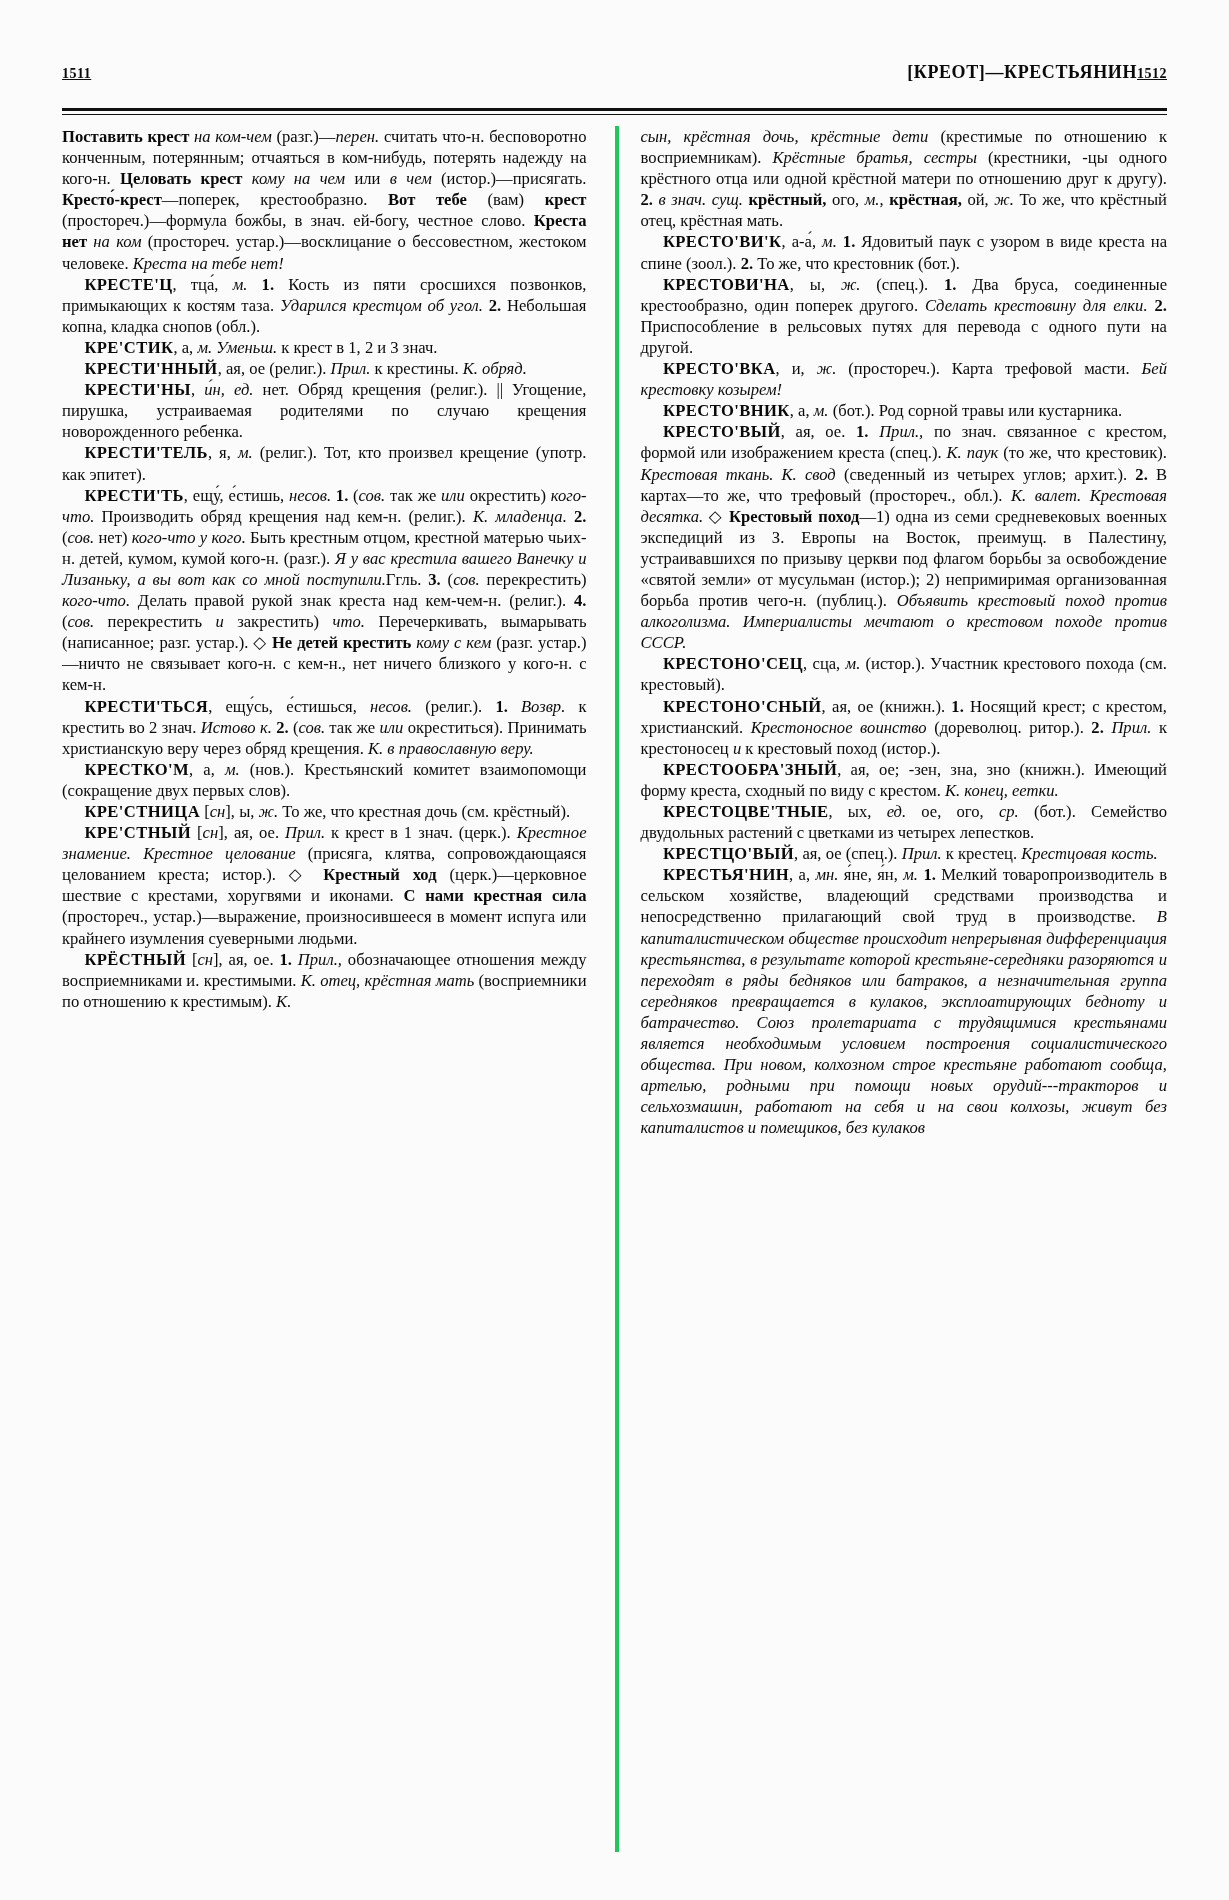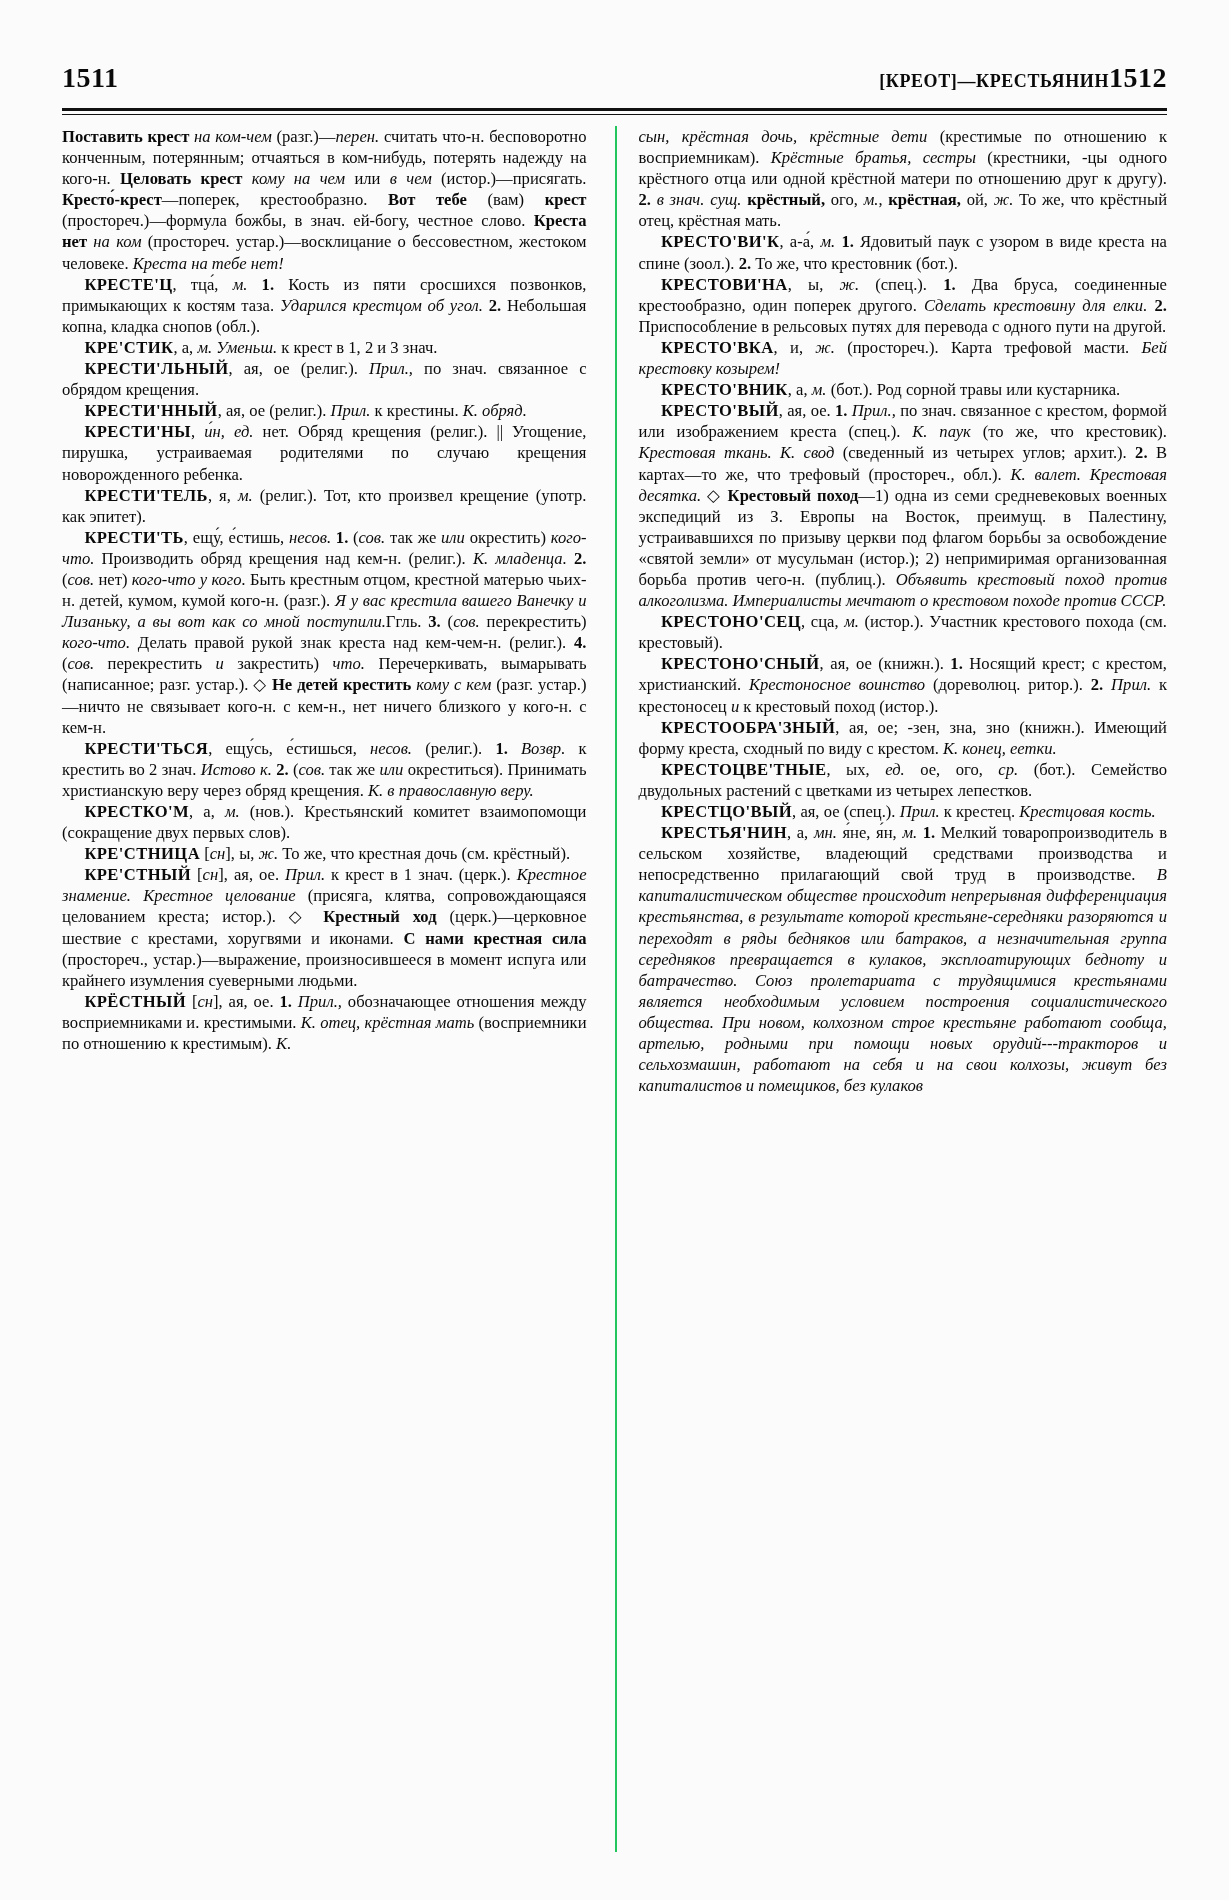--- a/index.html
+++ b/index.html
@@ -34,21 +34,22 @@
     display: flex;
     align-items: baseline;
     justify-content: space-between;
     font-weight: bold;
     font-size: 21px;
     letter-spacing: 0.5px;
   }
   .folio {
     font-family: "Liberation Serif", "DejaVu Serif", serif;
     font-weight: bold;
-    font-size: 28px;
+    font-size: 14px;
+    text-decoration: underline;
   }
   .head-center {
     font-size: 18px;
     font-weight: bold;
     letter-spacing: 0.6px;
     text-align: right;
     flex: 1;
   }
   .rule-wrap {
     position: absolute;
@@ -83,21 +84,21 @@
     line-height: 21.1px;
     text-align: justify;
     text-justify: inter-word;
     hyphens: manual;
   }
   .col-left {
     padding-right: 28px;
   }
   .col-right {
     padding-left: 22px;
-    border-left: 2px solid #22c55e;
+    border-left: 4px solid #22c55e;
   }
 
   .col p {
     margin: 0;
     text-indent: 1.35em;
     text-align: justify;
   }
   .col p.noindent {
     text-indent: 0;
   }
@@ -132,21 +133,20 @@
   <div class="rule-wrap">
     <div class="rule-thick"></div>
     <div class="rule-thin"></div>
   </div>
 
   <div class="columns">
     <div class="col col-left">
         <p class="noindent"><b>Поставить крест</b> <i>на ком-чем</i> (разг.)—<i>перен.</i> считать что-н. бесповоротно конченным, потерянным; отчаяться в ком-нибудь, потерять надежду на кого-н. <b>Целовать крест</b> <i>кому на чем</i> или <i>в чем</i> (истор.)—присягать. <b>Кресто́-крест</b>—поперек, крестообразно. <b>Вот тебе</b> (вам) <b>крест</b> (простореч.)—формула божбы, в знач. ей-богу, честное слово. <b>Креста нет</b> <i>на ком</i> (простореч. устар.)—восклицание о бессовестном, жестоком человеке. <i>Креста на тебе нет!</i></p>
         <p><b class="hw">КРЕСТЕ'Ц</b>, тца́, <i>м.</i> <b>1.</b> Кость из пяти сросшихся позвонков, примыкающих к костям таза. <i>Ударился крестцом об угол.</i> <b>2.</b> Небольшая копна, кладка снопов (обл.).</p>
         <p><b class="hw">КРЕ'СТИК</b>, а, <i>м. Уменьш.</i> к крест в 1, 2 и 3 знач.</p>
-        <p><b class="hw">КРЕСТИ'ЛЬНЫЙ</b>, ая, ое (религ.). <i>Прил.,</i> по знач. связанное с обрядом крещения.</p>
         <p><b class="hw">КРЕСТИ'ННЫЙ</b>, ая, ое (религ.). <i>Прил.</i> к крестины. <i>К. обряд.</i></p>
         <p><b class="hw">КРЕСТИ'НЫ</b>, <i>и́н, ед.</i> нет. Обряд крещения (религ.). <span class="par">||</span> Угощение, пирушка, устраиваемая родителями по случаю крещения новорожденного ребенка.</p>
         <p><b class="hw">КРЕСТИ'ТЕЛЬ</b>, я, <i>м.</i> (религ.). Тот, кто произвел крещение (употр. как эпитет).</p>
         <p><b class="hw">КРЕСТИ'ТЬ</b>, ещу́, е́стишь, <i>несов.</i> <b>1.</b> (<i>сов.</i> так же <i>или</i> окрестить) <i>кого-что.</i> Производить обряд крещения над кем-н. (религ.). <i>К. младенца.</i> <b>2.</b> (<i>сов.</i> нет) <i>кого-что у кого.</i> Быть крестным отцом, крестной матерью чьих-н. детей, кумом, кумой кого-н. (разг.). <i>Я у вас крестила вашего Ванечку и Лизаньку, а вы вот как со мной поступили.</i>Ггль. <b>3.</b> (<i>сов.</i> перекрестить) <i>кого-что.</i> Делать правой рукой знак креста над кем-чем-н. (религ.). <b>4.</b> (<i>сов.</i> перекрестить <i>и</i> закрестить) <i>что.</i> Перечеркивать, вымарывать (написанное; разг. устар.). <span class="dia">◇</span> <b>Не детей крестить</b> <i>кому с кем</i> (разг. устар.)—ничто не связывает кого-н. с кем-н., нет ничего близкого у кого-н. с кем-н.</p>
         <p><b class="hw">КРЕСТИ'ТЬСЯ</b>, ещу́сь, е́стишься, <i>несов.</i> (религ.). <b>1.</b> <i>Возвр.</i> к крестить во 2 знач. <i>Истово к.</i> <b>2.</b> (<i>сов.</i> так же <i>или</i> окреститься). Принимать христианскую веру через обряд крещения. <i>К. в православную веру.</i></p>
         <p><b class="hw">КРЕСТКО'М</b>, а, <i>м.</i> (нов.). Крестьянский комитет взаимопомощи (сокращение двух первых слов).</p>
         <p><b class="hw">КРЕ'СТНИЦА</b> [<i>сн</i>], ы, <i>ж.</i> То же, что крестная дочь (см. крёстный).</p>
         <p><b class="hw">КРЕ'СТНЫЙ</b> [<i>сн</i>], ая, ое. <i>Прил.</i> к крест в 1 знач. (церк.). <i>Крестное знамение. Крестное целование</i> (присяга, клятва, сопровождающаяся целованием креста; истор.). <span class="dia">◇</span> <b>Крестный ход</b> (церк.)—церковное шествие с крестами, хоругвями и иконами. <b>С нами крестная сила</b> (простореч., устар.)—выражение, произносившееся в момент испуга или крайнего изумления суеверными людьми.</p>
         <p><b class="hw">КРЁСТНЫЙ</b> [<i>сн</i>], ая, ое. <b>1.</b> <i>Прил.,</i> обозначающее отношения между восприемниками и. крестимыми. <i>К. отец, крёстная мать</i> (восприемники по отношению к крестимым). <i>К.</i></p>
       </div>

